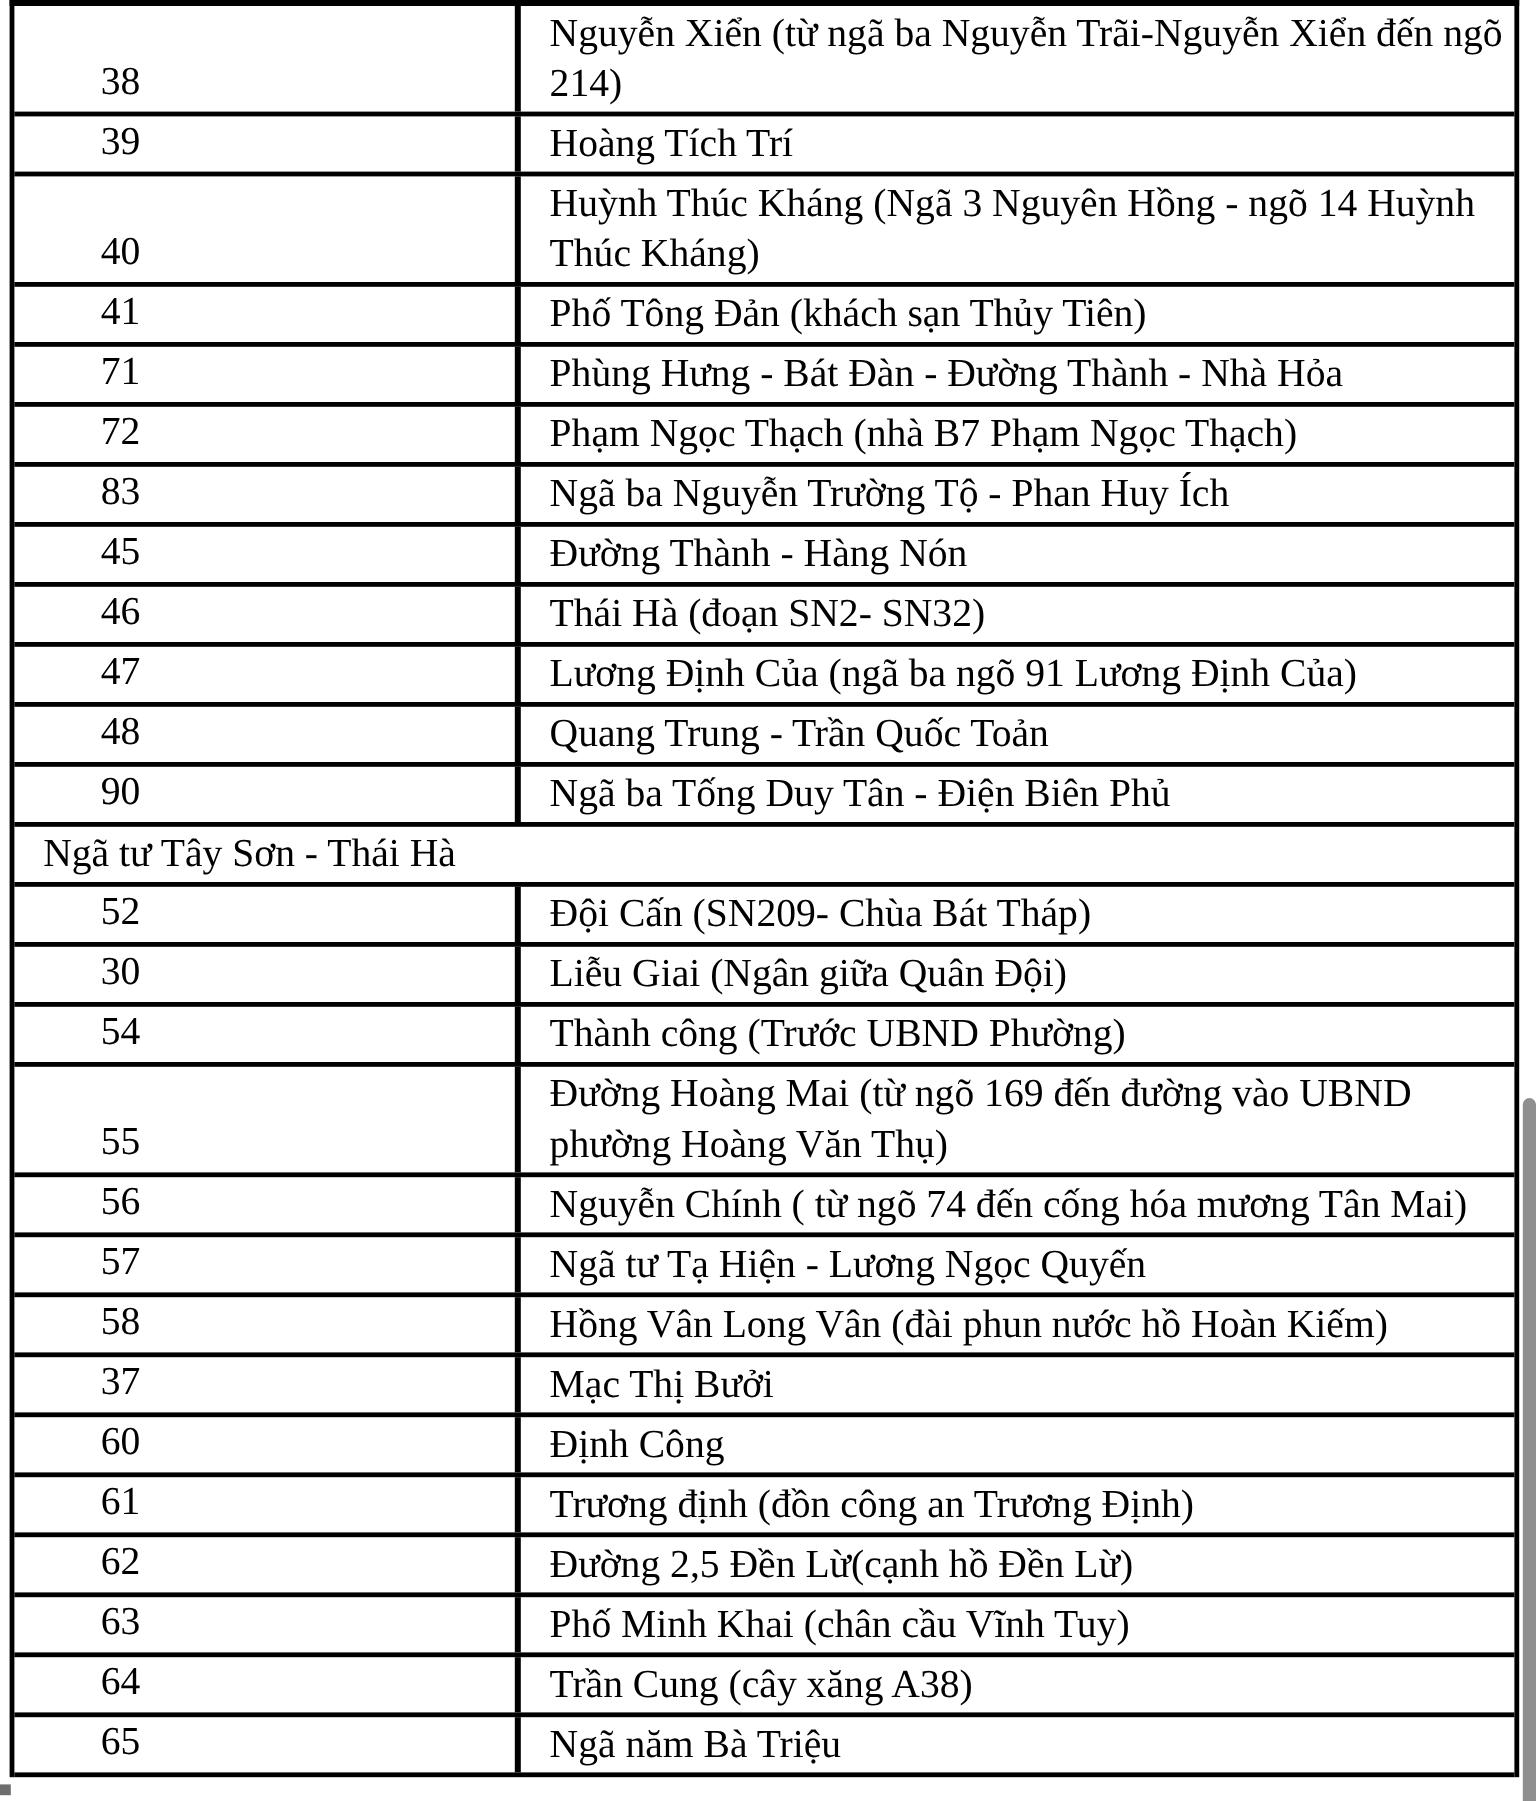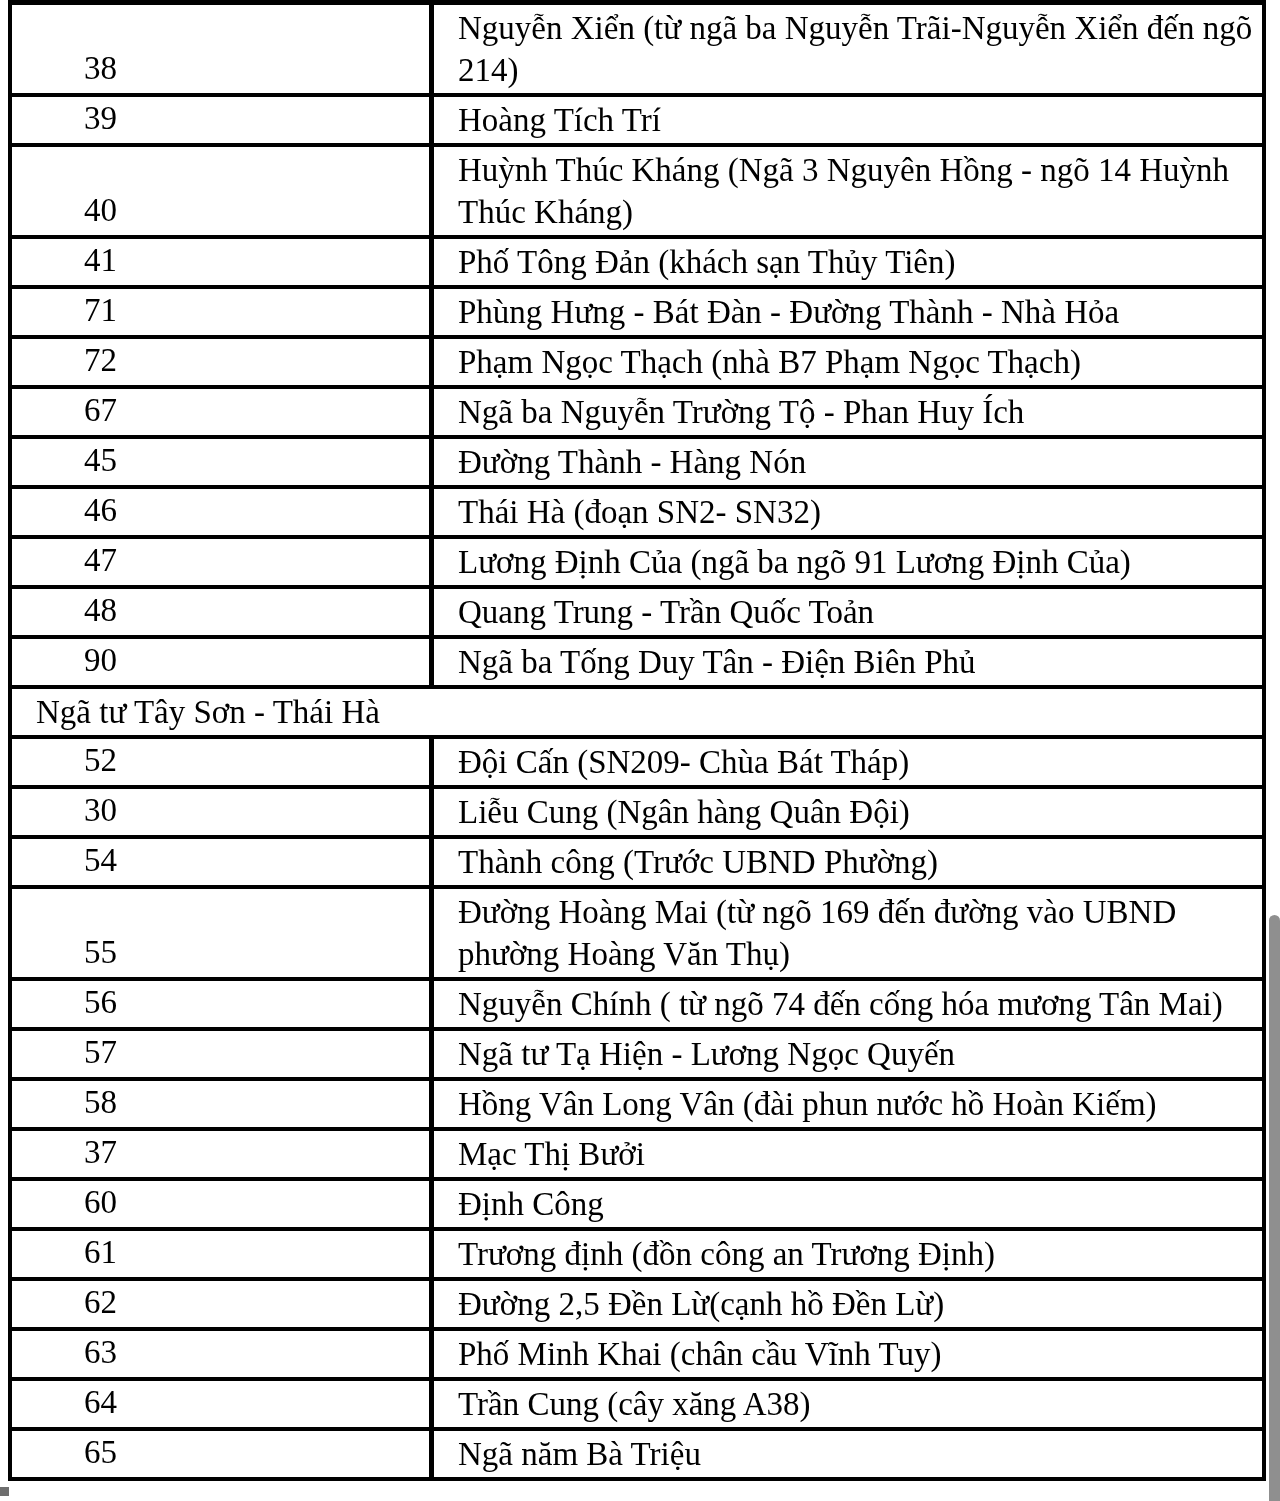--- a/index.html
+++ b/index.html
@@ -111,21 +111,21 @@
           <span>Phùng Hưng - Bát Đàn - Đường Thành - Nhà Hỏa</span>
         </div>
       </div>
       <div class="t-row">
         <div class="cell-no">72</div>
         <div class="cell-name">
           <span>Phạm Ngọc Thạch (nhà B7 Phạm Ngọc Thạch)</span>
         </div>
       </div>
       <div class="t-row">
-        <div class="cell-no">67</div>
+        <div class="cell-no">83</div>
         <div class="cell-name">
           <span>Ngã ba Nguyễn Trường Tộ - Phan Huy Ích</span>
         </div>
       </div>
       <div class="t-row">
         <div class="cell-no">45</div>
         <div class="cell-name">
           <span>Đường Thành - Hàng Nón</span>
         </div>
       </div>
@@ -160,21 +160,21 @@
       </div>
       <div class="t-row">
         <div class="cell-no">52</div>
         <div class="cell-name">
           <span>Đội Cấn (SN209- Chùa Bát Tháp)</span>
         </div>
       </div>
       <div class="t-row">
         <div class="cell-no">30</div>
         <div class="cell-name">
-          <span>Liễu Cung (Ngân hàng Quân Đội)</span>
+          <span>Liễu Giai (Ngân giữa Quân Đội)</span>
         </div>
       </div>
       <div class="t-row">
         <div class="cell-no">54</div>
         <div class="cell-name">
           <span>Thành công (Trước UBND Phường)</span>
         </div>
       </div>
       <div class="t-row">
         <div class="cell-no">55</div>

